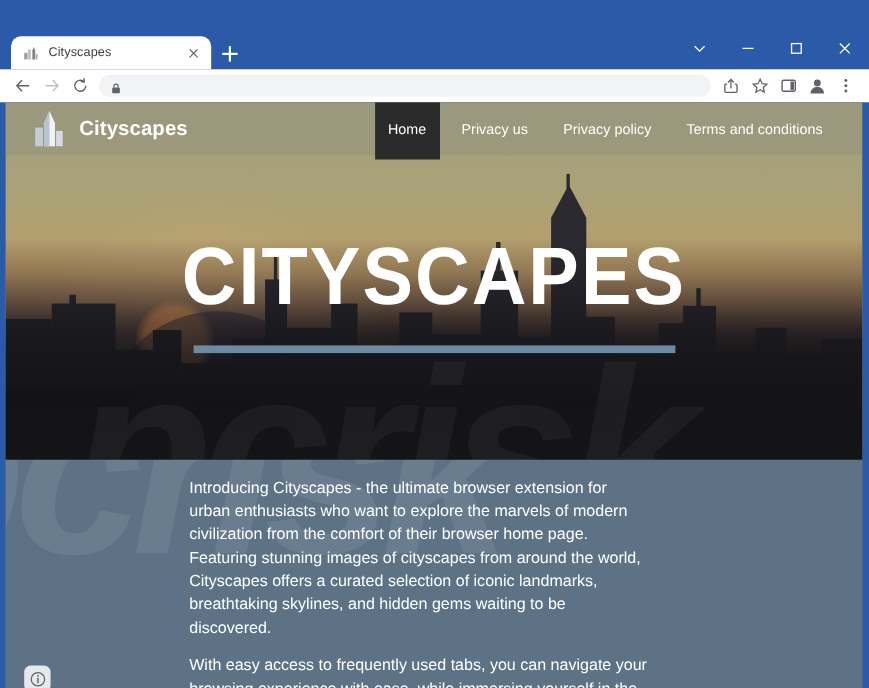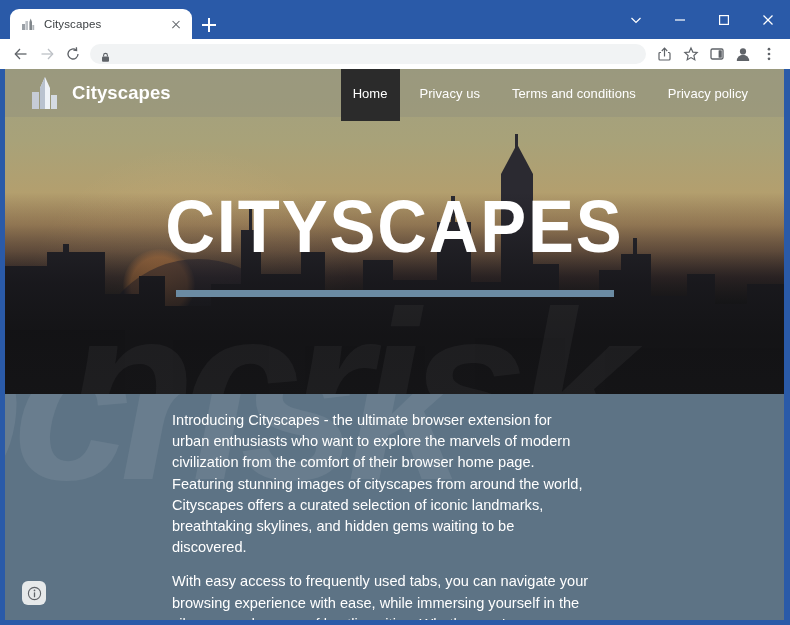--- a/index.html
+++ b/index.html
@@ -7,20 +7,21 @@
     width: 790px; height: 625px;
     overflow: hidden;
     font-family: "Liberation Sans", sans-serif;
     background: #2a5aa8;
   }
 
   
   .window {
     position: absolute; inset: 0;
     background: #2a5aa8;
+    margin-top: 24px;
   }
 
   
   .tabstrip {
     position: absolute; left: 0; top: 0; right: 0; height: 39px;
     background: #2a5aa8;
   }
   .tab {
     position: absolute; left: 10px; top: 9px;
     width: 182px; height: 30px;
@@ -417,22 +418,22 @@
             <polygon points="9,33 9,12 14,1 19,12 19,33" fill="#eef2f7"></polygon>
             <polygon points="9,33 9,12 14,1 14,33" fill="#b9c2cf"></polygon>
             <rect x="20" y="19" width="6" height="14" fill="#d5dbe3"></rect>
           </svg>
           <span class="brand-name">Cityscapes</span>
         </div>
 
         <nav class="nav">
           <a href="#" class="active">Home</a>
           <a href="#">Privacy us</a>
+          <a href="#">Privacy policy</a>
           <a href="#">Terms and conditions</a>
-          <a href="#">Privacy policy</a>
         </nav>
       </div>
 
       <div class="hero-center">
         <h1 class="hero-title">CITYSCAPES</h1>
         <div class="hero-bar"></div>
       </div>
     </div>
 
     <div class="content">

